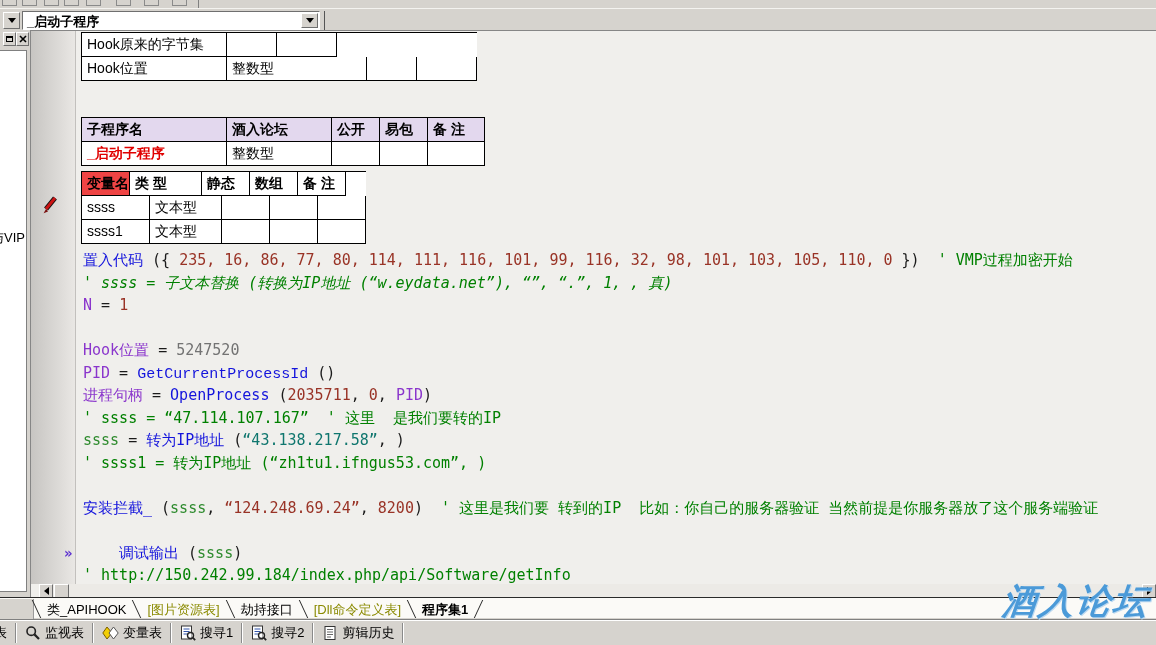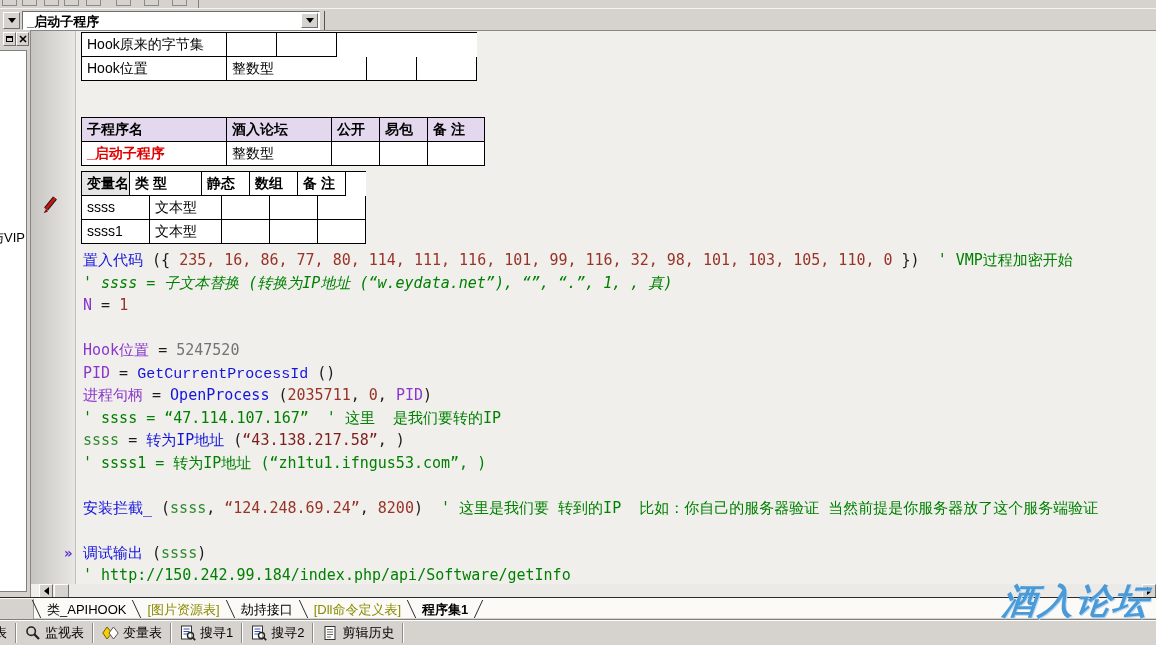--- a/index.html
+++ b/index.html
@@ -139,25 +139,25 @@
       </div>
     </div>
     <div id="code-layer">
         <div class="code-line" style="top: 220px;"><span style="color: rgb(20, 20, 220);">置入代码</span><span style="color: rgb(26, 26, 26);"> ({ </span><span style="color: rgb(153, 51, 38);">235, 16, 86, 77, 80, 114, 111, 116, 101, 99, 116, 32, 98, 101, 103, 105, 110, 0</span><span style="color: rgb(26, 26, 26);"> })  </span><span style="color: rgb(0, 128, 0);">' VMP过程加密开始</span></div>
         <div class="code-line" style="top: 242.5px; font-style: italic;"><span style="color: rgb(0, 128, 0);">' ssss = 子文本替换 (转换为IP地址 (“w.eydata.net”), “”, “.”, 1, , 真)</span></div>
         <div class="code-line" style="top: 265px;"><span style="color: rgb(138, 53, 204);">N</span><span style="color: rgb(26, 26, 26);"> = </span><span style="color: rgb(153, 51, 38);">1</span></div>
         <div class="code-line" style="top: 310px;"><span style="color: rgb(138, 53, 204);">Hook位置</span><span style="color: rgb(26, 26, 26);"> = </span><span style="color: #737373;">5247520</span></div>
         <div class="code-line" style="top: 332.5px;"><span style="color: rgb(138, 53, 204);">PID</span><span style="color: rgb(26, 26, 26);"> = </span><span style="color: rgb(20, 20, 220); font-family: Liberation Mono, monospace;">GetCurrentProcessId</span><span style="color: rgb(26, 26, 26);"> ()</span></div>
         <div class="code-line" style="top: 355px;"><span style="color: rgb(138, 53, 204);">进程句柄</span><span style="color: rgb(26, 26, 26);"> = </span><span style="color: rgb(20, 20, 220);">OpenProcess</span><span style="color: rgb(26, 26, 26);"> (</span><span style="color: rgb(153, 51, 38);">2035711</span><span style="color: rgb(26, 26, 26);">, </span><span style="color: rgb(153, 51, 38);">0</span><span style="color: rgb(26, 26, 26);">, </span><span style="color: rgb(138, 53, 204);">PID</span><span style="color: rgb(26, 26, 26);">)</span></div>
         <div class="code-line" style="top: 377.5px;"><span style="color: rgb(0, 128, 0);">' ssss = “47.114.107.167”  ' 这里  是我们要转的IP</span></div>
-        <div class="code-line" style="top: 400px;"><span style="color: rgb(46, 139, 46);">ssss</span><span style="color: rgb(26, 26, 26);"> = </span><span style="color: rgb(20, 20, 220);">转为IP地址</span><span style="color: rgb(26, 26, 26);"> (</span><span style="color: #7f1d1d; margin-top: 48px;">“43.138.217.58”</span><span style="color: rgb(26, 26, 26);">, )</span></div>
+        <div class="code-line" style="top: 400px;"><span style="color: rgb(46, 139, 46);">ssss</span><span style="color: rgb(26, 26, 26);"> = </span><span style="color: rgb(20, 20, 220);">转为IP地址</span><span style="color: rgb(26, 26, 26);"> (</span><span style="color: #0f766e; margin-top: 48px;">“43.138.217.58”</span><span style="color: rgb(26, 26, 26);">, )</span></div>
         <div class="code-line" style="top: 422.5px;"><span style="color: rgb(0, 128, 0);">' ssss1 = 转为IP地址 (“zh1tu1.ifngus53.com”, )</span></div>
         <div class="code-line" style="top: 467.5px;"><span style="color: rgb(20, 20, 220);">安装拦截_</span><span style="color: rgb(26, 26, 26);"> (</span><span style="color: rgb(46, 139, 46);">ssss</span><span style="color: rgb(26, 26, 26);">, </span><span style="color: rgb(153, 51, 38);">“124.248.69.24”</span><span style="color: rgb(26, 26, 26);">, </span><span style="color: rgb(153, 51, 38);">8200</span><span style="color: rgb(26, 26, 26);">)  </span><span style="color: rgb(0, 128, 0);">' 这里是我们要 转到的IP  比如：你自己的服务器验证 当然前提是你服务器放了这个服务端验证</span></div>
         <div class="code-marker" style="top: 513.5px;">»</div>
-        <div class="code-line" style="top: 512.5px;"><span style="color: rgb(20, 20, 220);">调试输出</span><span style="color: rgb(26, 26, 26);"> (</span><span style="color: rgb(46, 139, 46);">ssss</span><span style="color: rgb(26, 26, 26);">)</span></div>
+        <div class="code-line" style="top: 512.5px;"><span style="color: rgb(20, 20, 220); margin-left: 36px;">调试输出</span><span style="color: rgb(26, 26, 26);"> (</span><span style="color: rgb(46, 139, 46);">ssss</span><span style="color: rgb(26, 26, 26);">)</span></div>
         <div class="code-line" style="top: 535px;"><span style="color: rgb(0, 128, 0);">' http://150.242.99.184/index.php/api/Software/getInfo</span></div>
       </div>
 
     <div id="hscroll">
       <div class="sb-btn btn3d" style="left:0">
           <span class="tri-left"></span>
         </div>
       <div id="hthumb" class="btn3d"></div>
       <div class="sb-btn btn3d" style="right:0">
           <span class="tri-right"></span>
@@ -187,21 +187,21 @@
         <div class="t-row">
           <div class="t-cell red-name" style="width: 145px;">_启动子程序</div>
           <div class="t-cell" style="width: 105px;">整数型</div>
           <div class="t-cell" style="width: 48px;"></div>
           <div class="t-cell" style="width: 48px;"></div>
           <div class="t-cell" style="width: 57px;"></div>
         </div>
       </div>
       <div class="etable" style="left: 50px; top: 140px;">
         <div class="t-row t-head">
-          <div class="t-cell" style="width: 48px; background: #e5e5e5;">变量名</div>
+          <div class="t-cell" style="width: 48px; background: #ef4444;">变量名</div>
           <div class="t-cell" style="width: 72px; background: rgb(255, 255, 255);">类 型</div>
           <div class="t-cell" style="width: 48px; background: rgb(255, 255, 255);">静态</div>
           <div class="t-cell" style="width: 48px; background: rgb(255, 255, 255);">数组</div>
           <div class="t-cell" style="width: 48px; background: rgb(255, 255, 255);">备 注</div>
         </div>
         <div class="t-row">
           <div class="t-cell" style="width: 68px;">ssss</div>
           <div class="t-cell" style="width: 72px;">文本型</div>
           <div class="t-cell" style="width: 48px;"></div>
           <div class="t-cell" style="width: 48px;"></div>

